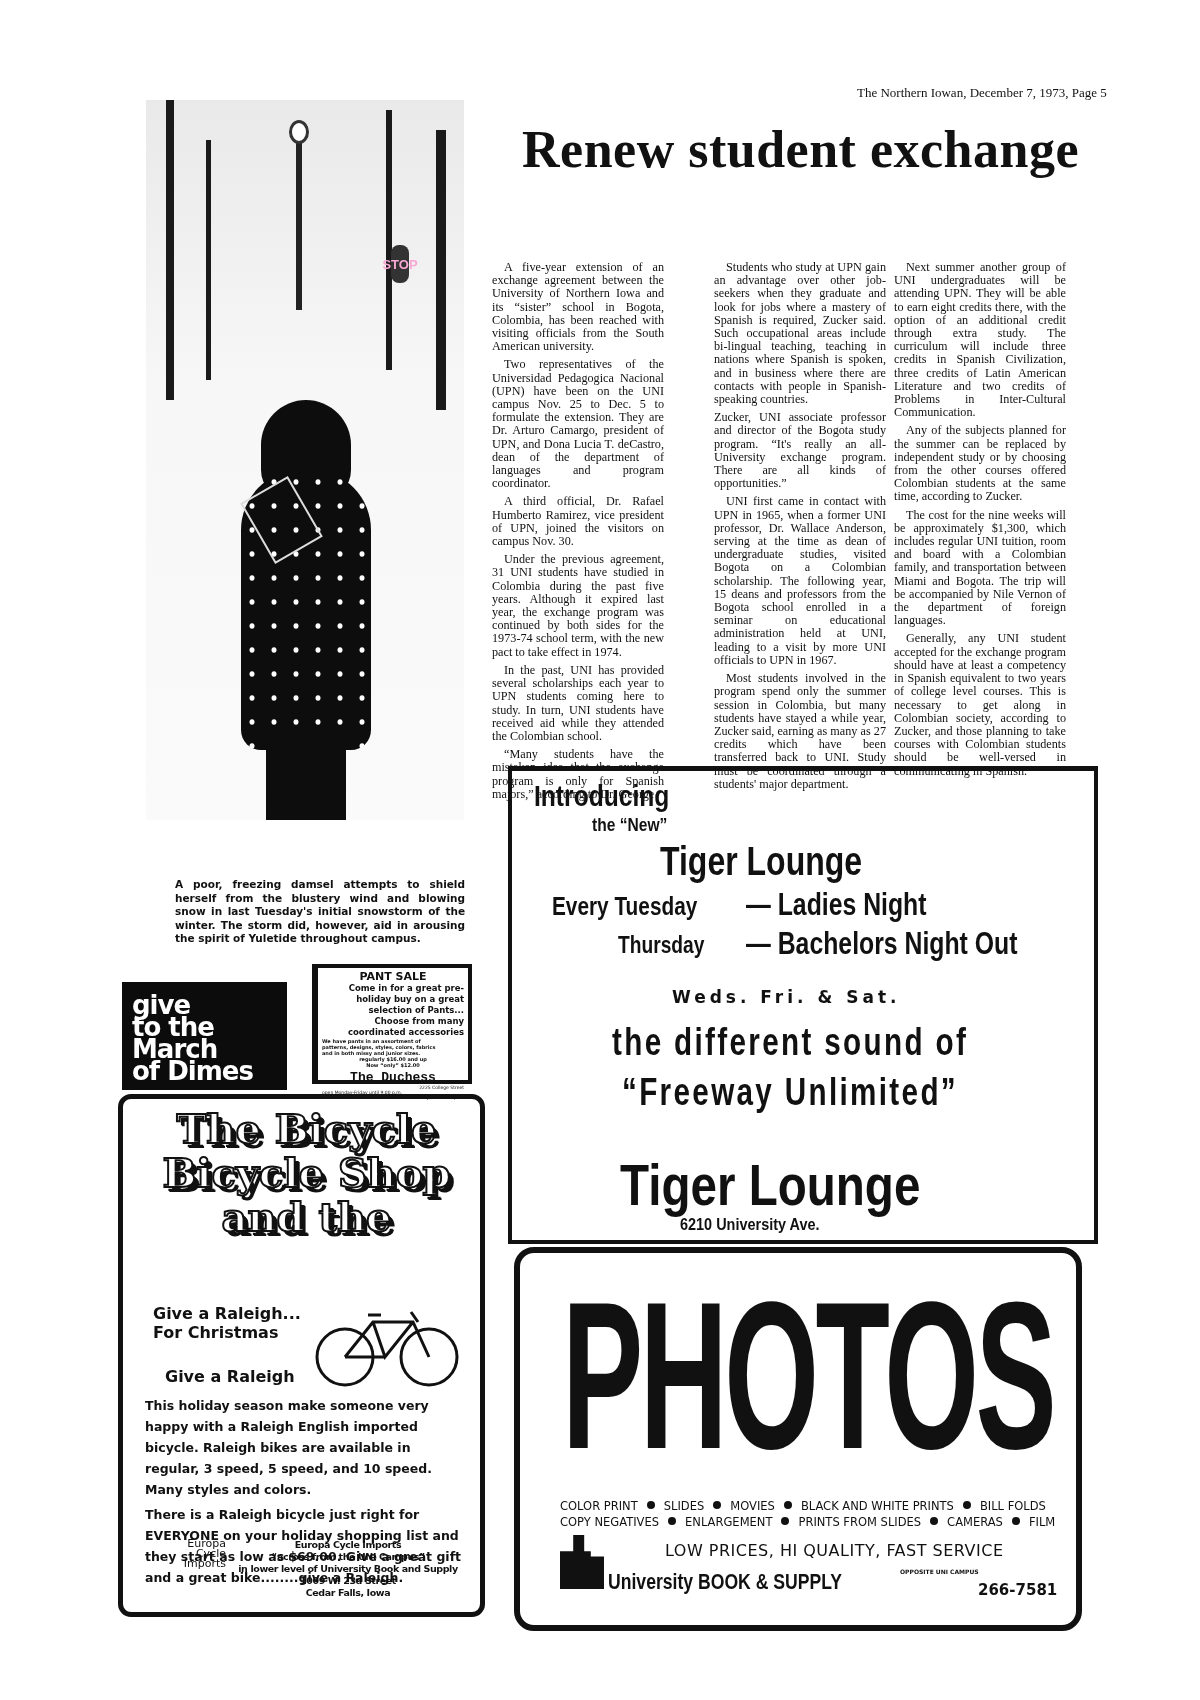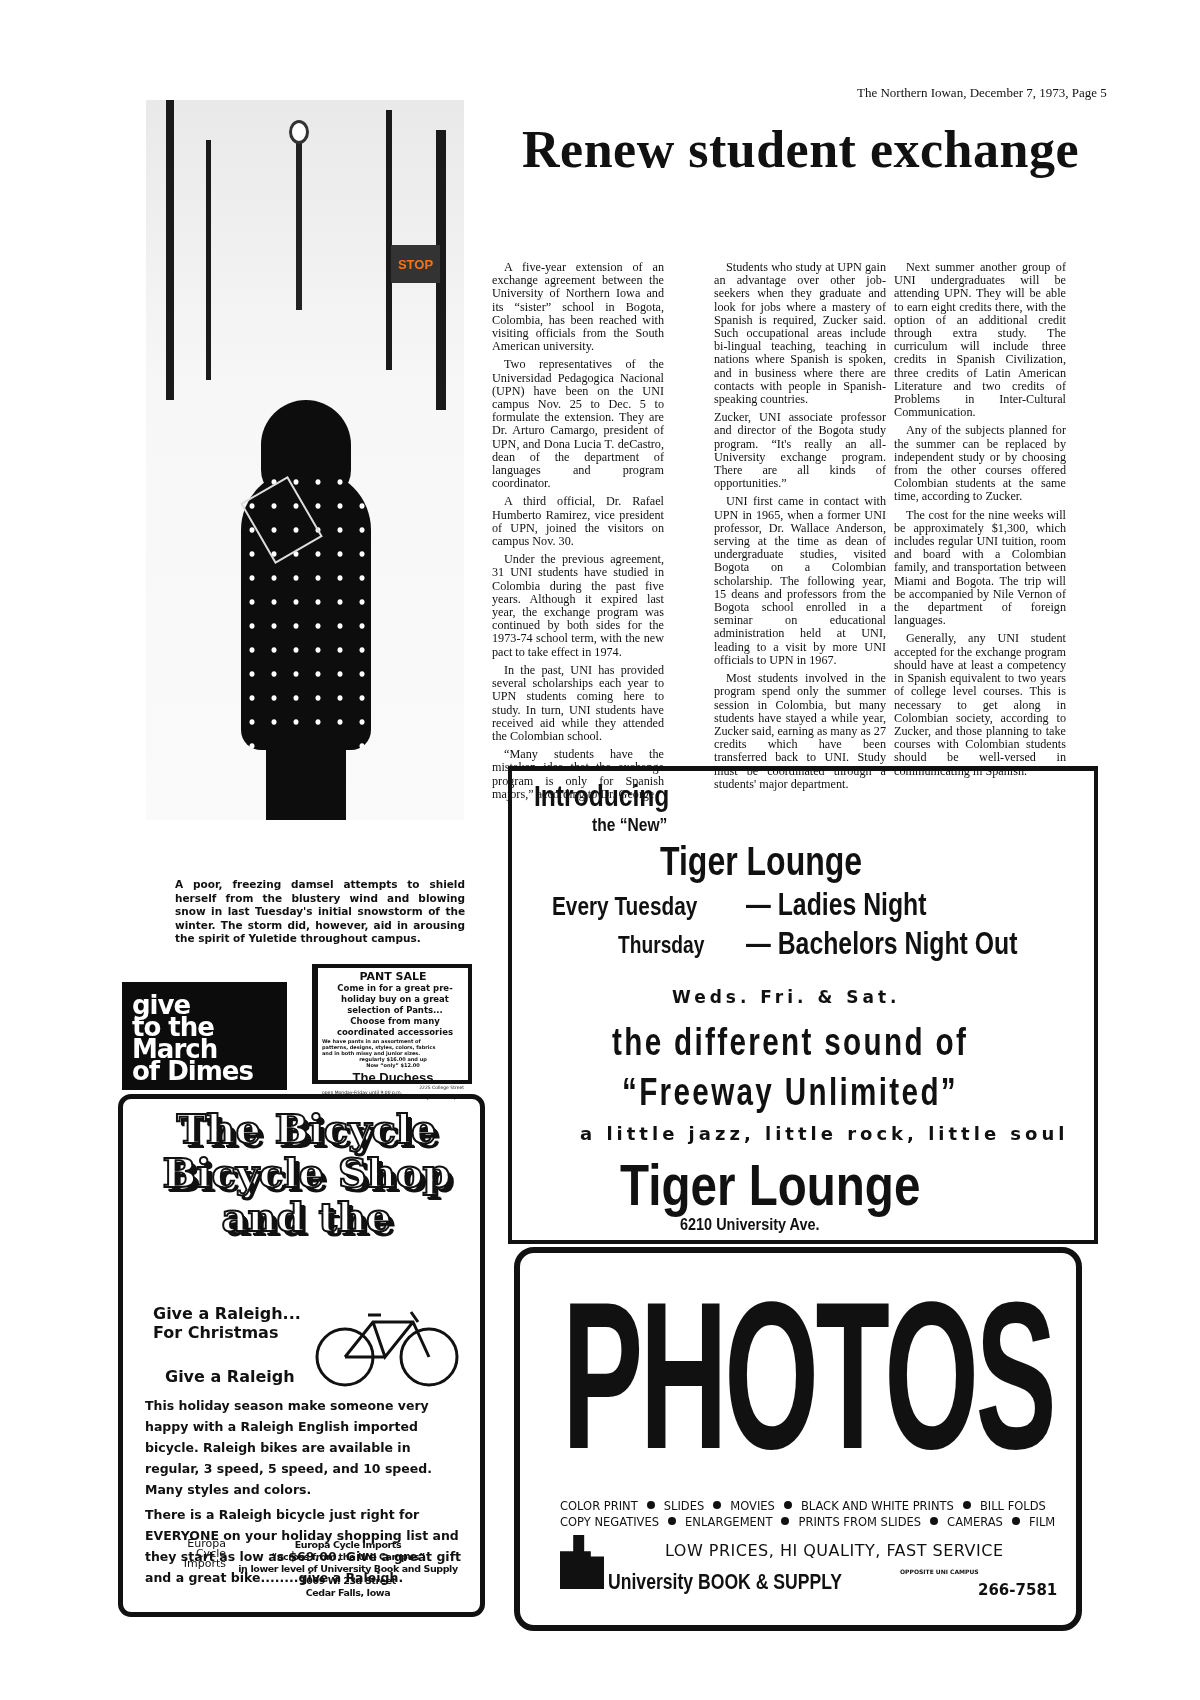--- a/index.html
+++ b/index.html
@@ -7,44 +7,44 @@
   body { position: relative; font-family: "DejaVu Serif", serif; color: #111; }
 
   .header-line { position: absolute; left: 857px; top: 85px; font-family: "Liberation Serif", serif; font-size: 13px; }
   .headline { position: absolute; left: 522px; top: 120px; font-family: "Liberation Serif", serif; font-weight: bold; font-size: 52px; letter-spacing: 0.5px; }
 
   
   .photo { position: absolute; left: 146px; top: 100px; width: 318px; height: 720px; background: linear-gradient(#e9e9e9, #f7f7f7 40%, #fafafa); overflow: hidden; }
   .photo .tree { position: absolute; background: #1a1a1a; }
   .photo .lamp { position: absolute; left: 150px; top: 30px; width: 6px; height: 180px; background: #222; }
   .photo .lamp-head { position: absolute; left: 143px; top: 20px; width: 20px; height: 24px; border-radius: 50%; background: #fff; border: 3px solid #333; }
-  .photo .stop { position: absolute; left: 245px; top: 145px; width: 49px; height: 38px; border-radius: 0; background: #333; color: #f97316; font: bold 13px "Liberation Sans", sans-serif; display: flex; align-items: center; justify-content: center; }
+  .photo .stop { position: absolute; left: 245px; top: 145px; width: 18px; height: 38px; border-radius: 8px; background: #333; color: #f9a8d4; font: bold 13px "Liberation Sans", sans-serif; display: flex; align-items: center; justify-content: center; }
   .photo .figure-coat { position: absolute; left: 95px; top: 370px; width: 130px; height: 280px; background: #0d0d0d; border-radius: 60px 60px 20px 20px; background-image: radial-gradient(#fff 2px, transparent 3px); background-size: 22px 24px; }
   .photo .figure-head { position: absolute; left: 115px; top: 300px; width: 90px; height: 100px; background: #0d0d0d; border-radius: 45px 45px 30px 30px; }
   .photo .figure-legs { position: absolute; left: 120px; top: 640px; width: 80px; height: 80px; background: #0d0d0d; }
   .photo .book { position: absolute; left: 108px; top: 385px; width: 55px; height: 70px; border: 2px solid #ddd; transform: rotate(-30deg); }
 
   .caption { position: absolute; left: 175px; top: 878px; width: 290px; font-family: "DejaVu Sans", sans-serif; font-weight: bold; font-size: 10.5px; line-height: 13.5px; text-align: justify; }
 
   
   .col { position: absolute; top: 215px; width: 172px; font-family: "Liberation Serif", serif; font-size: 12.2px; line-height: 13.2px; text-align: justify; margin-top: 46px; }
   .col p { text-indent: 12px; margin-bottom: 5px; }
   .col1 { left: 492px; }
   .col2 { left: 714px; }
   .col3 { left: 894px; }
 
   
   .dimes { position: absolute; left: 122px; top: 982px; width: 165px; height: 108px; background: #0c0c0c; color: #fff; font-family: "DejaVu Sans", sans-serif; font-weight: bold; font-size: 26px; line-height: 22px; padding: 12px 0 0 10px; letter-spacing: -1px; }
 
   
   .duchess { position: absolute; left: 312px; top: 964px; width: 160px; height: 120px; border: 4px solid #111; border-left-width: 6px; padding: 2px 4px; font-family: "DejaVu Sans", sans-serif; text-align: center; }
   .duchess .t { font-weight: bold; font-size: 11px; }
-  .duchess .b { font-weight: bold; font-size: 8.5px; line-height: 11px; text-align: center; padding-left: 4px; }
+  .duchess .b { font-weight: bold; font-size: 8.5px; line-height: 11px; text-align: right; padding-left: 4px; }
   .duchess .s { font-weight: bold; font-size: 5px; line-height: 6px; text-align: left; }
-  .duchess .name { font-family: Liberation Sans, sans-serif; font-weight: bold; font-size: 13px; margin-top: 2px; }
+  .duchess .name { font-family: Liberation Mono, monospace; font-weight: bold; font-size: 13px; margin-top: 2px; }
   .duchess .tiny { font-size: 4.5px; text-align: right; }
 
   
   .bike { position: absolute; left: 118px; top: 1094px; width: 367px; height: 523px; border: 5px solid #111; border-radius: 13px; }
   .bike .title { position: absolute; left: 10px; top: 8px; width: 347px; text-align: center; font-family: "DejaVu Serif", serif; font-weight: bold; font-size: 40px; line-height: 44px; color: #fff; -webkit-text-stroke: 2px #111; text-shadow: 4px 4px 0 #111, 5px 5px 0 #111; }
   .bike .give1 { position: absolute; left: 30px; top: 205px; font-family: "DejaVu Sans", sans-serif; font-weight: bold; font-size: 16px; line-height: 19px; }
   .bike .give2 { position: absolute; left: 42px; top: 268px; font-family: "DejaVu Sans", sans-serif; font-weight: bold; font-size: 16px; }
   .bike .bicycle-icon { position: absolute; left: 190px; top: 198px; width: 150px; height: 95px; }
   .bike .body { position: absolute; left: 22px; top: 296px; width: 322px; font-family: "DejaVu Sans", sans-serif; font-weight: bold; font-size: 12.5px; line-height: 21px; }
   .bike .body p { margin-bottom: 4px; }
@@ -188,21 +188,20 @@
   <div class="ab intro">Introducing</div>
   <div class="ab the-new">the “New”</div>
   <div class="ab lounge1">Tiger Lounge</div>
   <div class="ab tue">Every Tuesday</div>
   <div class="ab ladies">— Ladies Night</div>
   <div class="ab thu">Thursday</div>
   <div class="ab bach">— Bachelors Night Out</div>
   <div class="ab weds">Weds. Fri. &amp; Sat.</div>
   <div class="ab diff">the different sound of</div>
   <div class="ab freeway">“Freeway Unlimited”</div>
-  <div class="ab jazz">a little jazz, little rock, little soul</div>
   <div class="ab lounge2">Tiger Lounge</div>
   <div class="ab addr">6210 University Ave.</div>
 </div>
 
 <div class="photos">
   <div class="big">PHOTOS</div>
   <div class="svc svc1">
     <span>COLOR PRINT</span><span class="bullet"></span><span>SLIDES</span><span class="bullet"></span><span>MOVIES</span><span class="bullet"></span><span>BLACK AND WHITE PRINTS</span><span class="bullet"></span><span>BILL FOLDS</span>
   </div>
   <div class="svc svc2">

